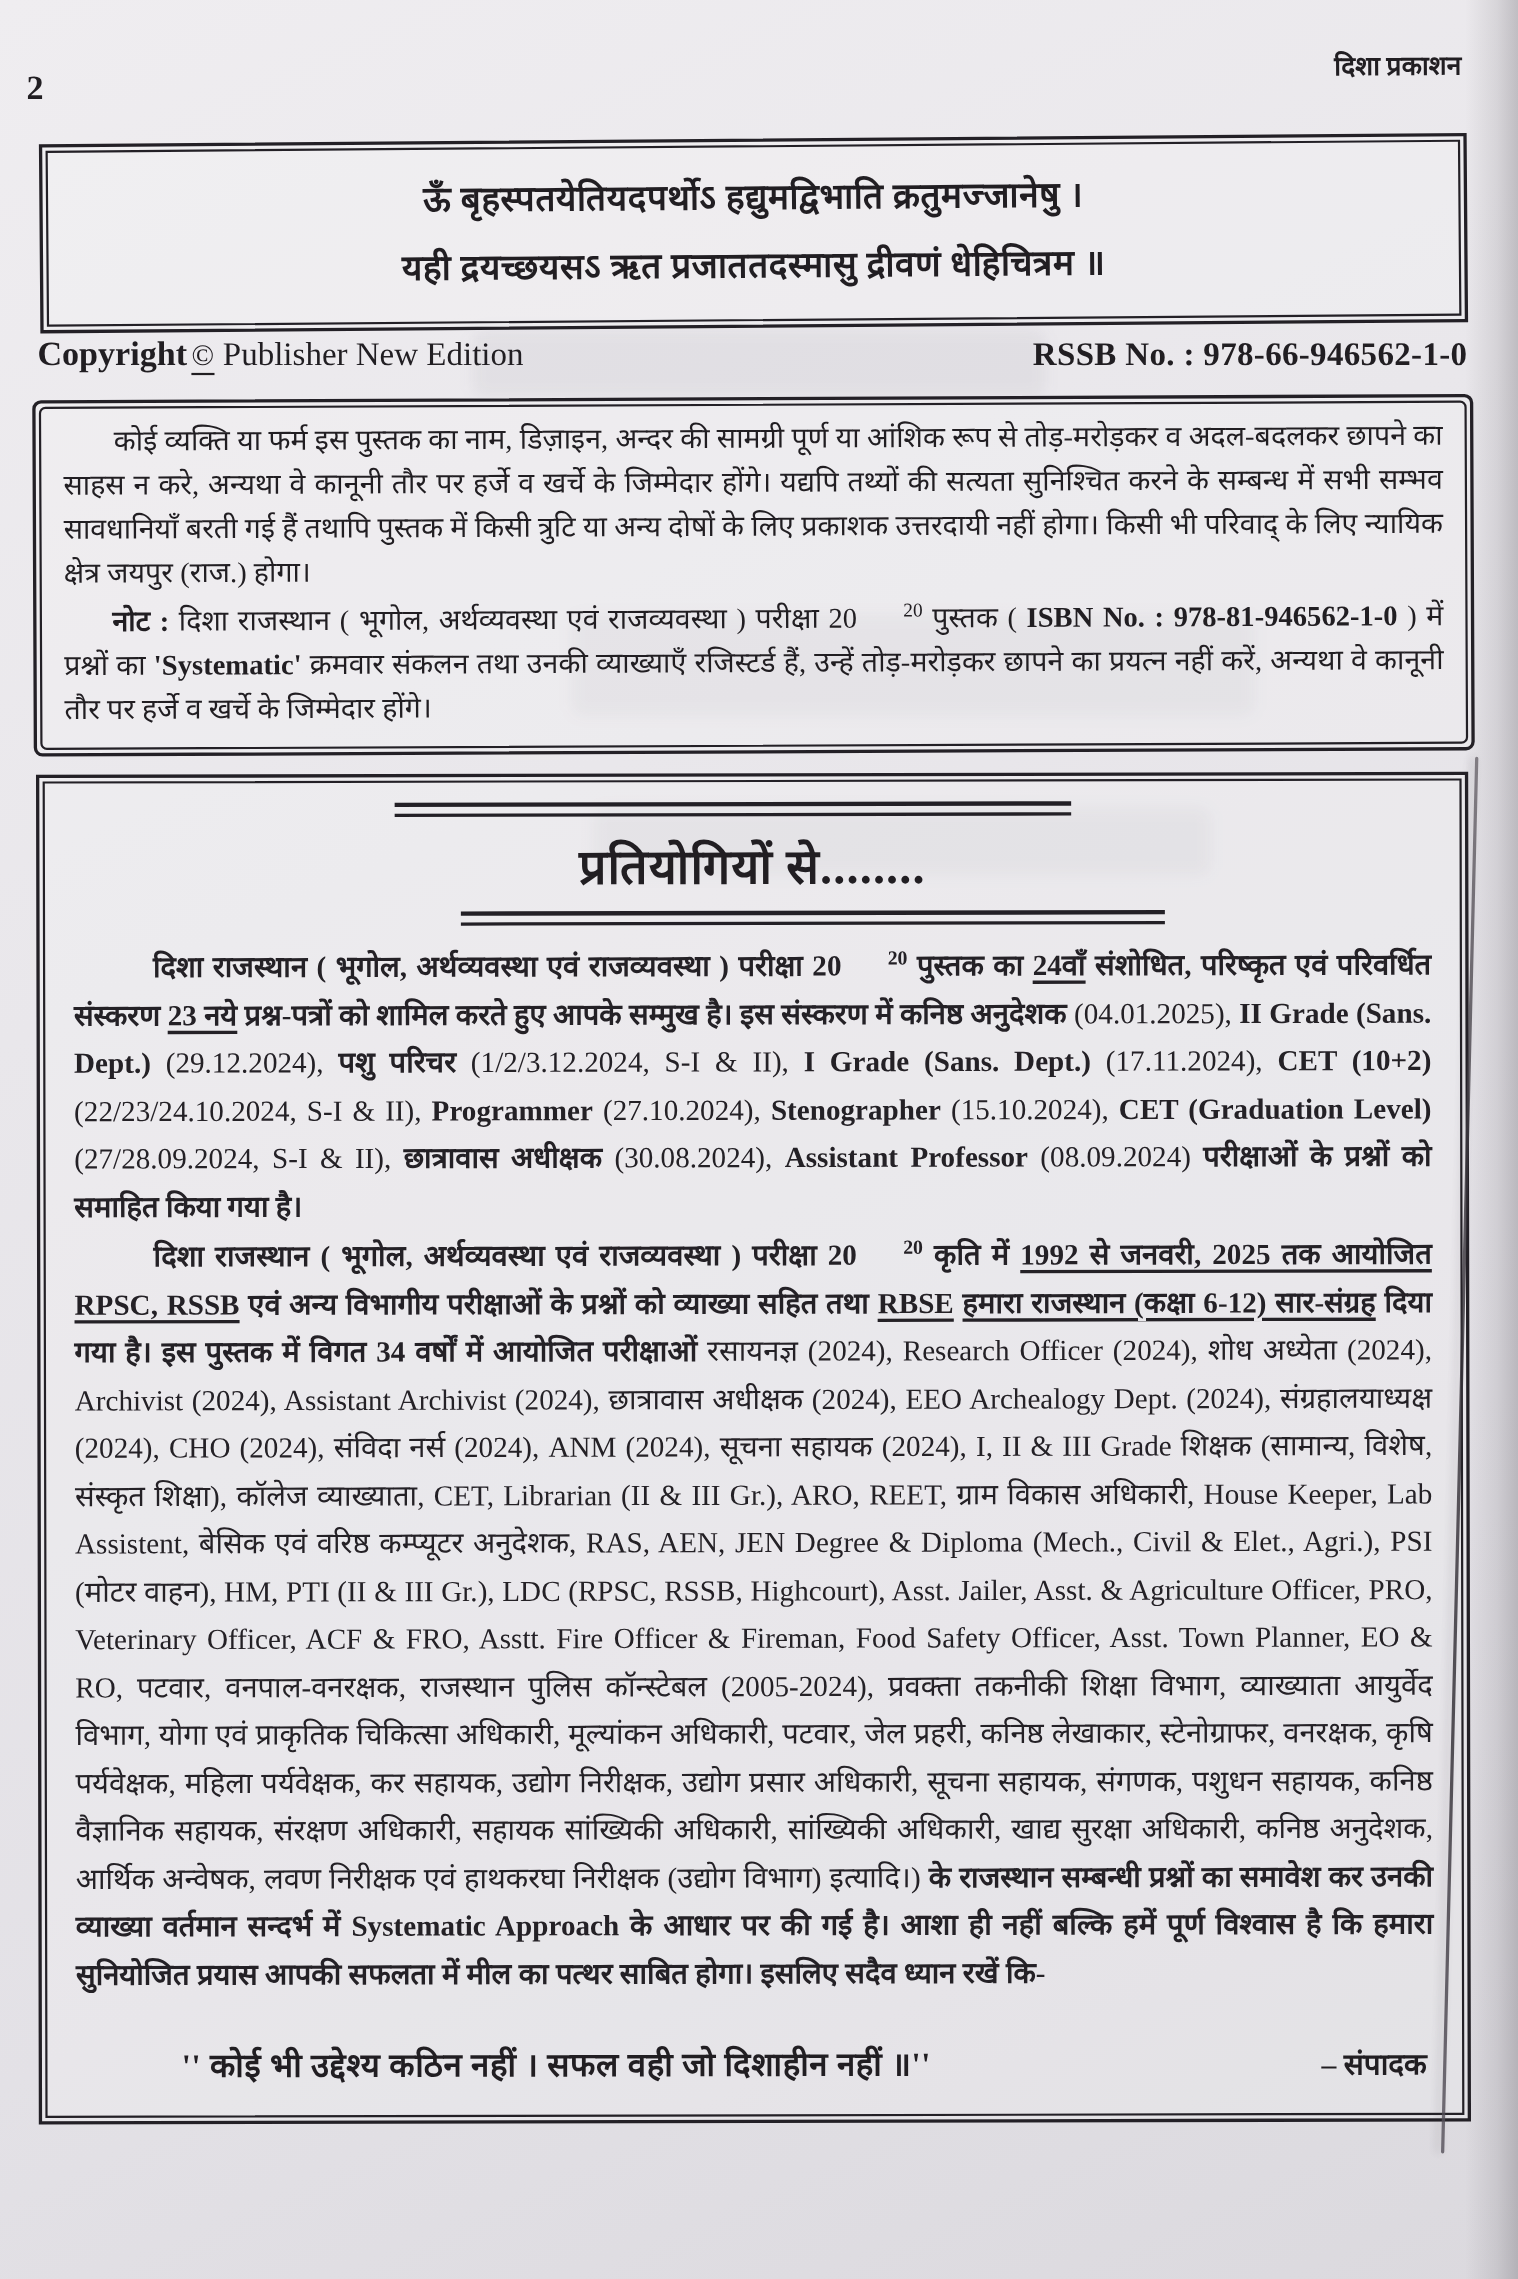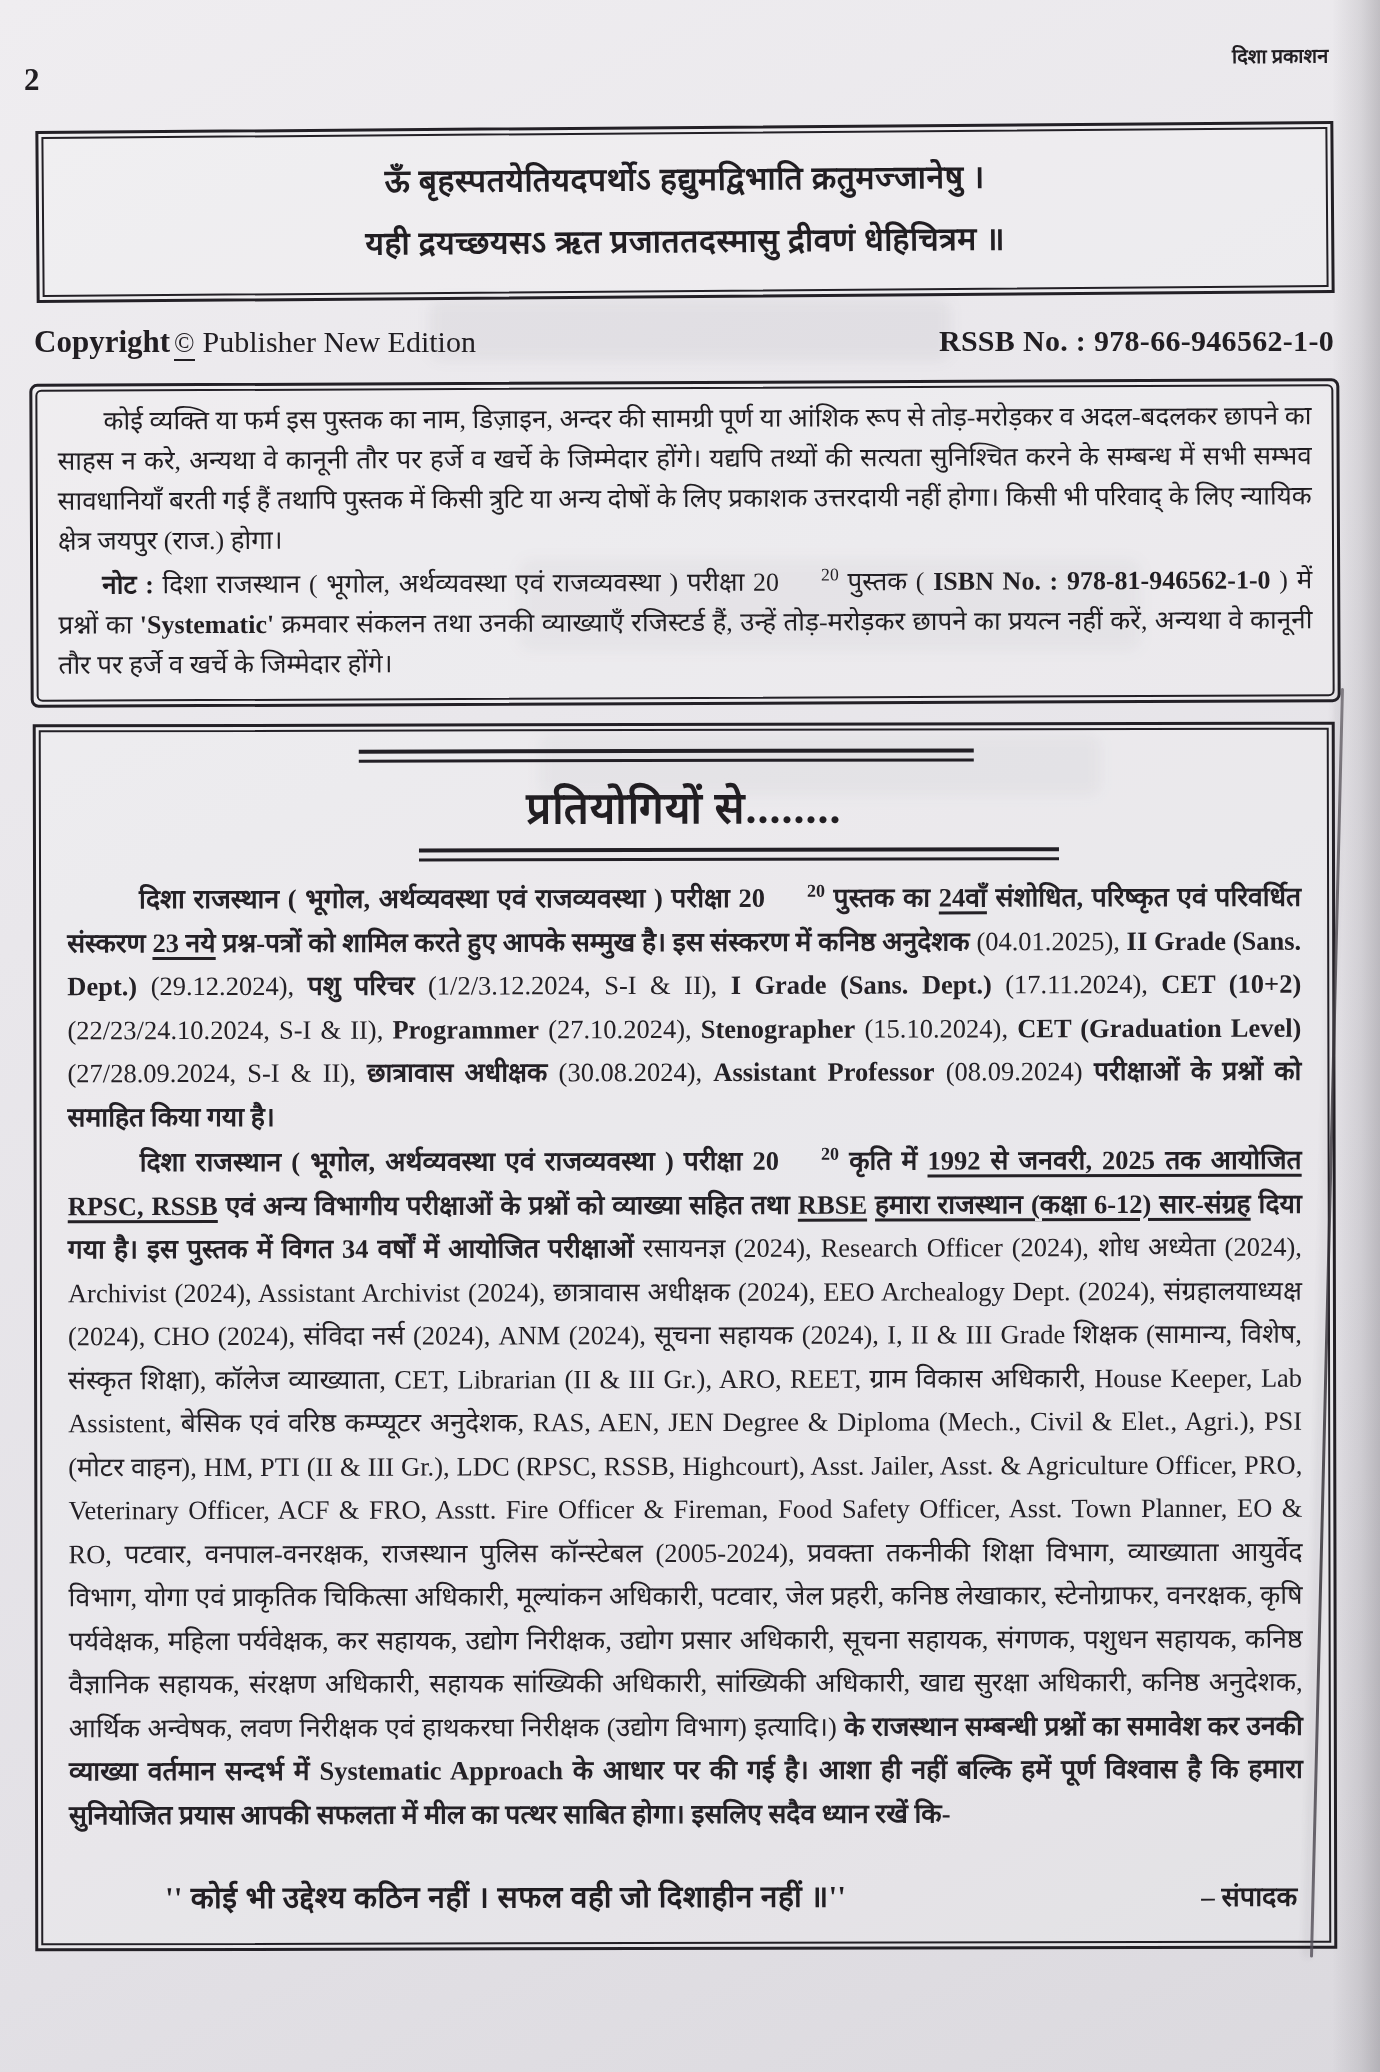--- a/index.html
+++ b/index.html
@@ -37,39 +37,39 @@
   .content{position:relative;z-index:2;padding:40px 38px 0 30px;}
 
   
   .hdr{position:relative;height:56px;}
   .pageno{
     position:absolute;left:-6px;top:22px;
     font-size:31px;font-weight:bold;
   }
   .pub-hdr{
     position:absolute;right:14px;top:2px;
-    font-size:20px;font-weight:bold;
+    font-size:24px;font-weight:bold;
     transform:rotate(-0.4deg);
   }
 
   
   .dbox{border:3px solid #232026;padding:3px;background:rgba(248,246,249,.25);}
   .dbox-in{border:2px solid #232026;}
 
   .shloka-box{margin:30px 8px 0 6px;transform:rotate(-0.45deg);}
   .shloka-box .dbox-in{padding:14px 20px 18px;}
   .shloka-line{
     margin:0;text-align:center;
     font-size:32px;font-weight:bold;line-height:62px;
     letter-spacing:.5px;
   }
 
   .copy-row{
-    display:flex;justify-content:space-between;align-items:flex-start;
-    margin:26px 8px 0 4px;
+    display:flex;justify-content:space-between;align-items:center;
+    margin:6px 8px 0 4px;
   }
   .copy-left{font-size:30px;}
   .copy-left .lbl{font-weight:bold;font-size:31px;}
   .csym{display:inline-block;margin:0 8px 0 4px;border-bottom:2px solid #211e22;font-size:27px;}
   .isbn{font-size:30px;font-weight:bold;letter-spacing:.3px;}
 
   .disc-box{margin:20px 2px 0 0;transform:rotate(-0.25deg);}
   .disc-box .dbox-in{padding:10px 20px 14px;border-radius:6px;}
   .disc-box{border-radius:8px;}
   .para{margin:0;text-align:justify;}

